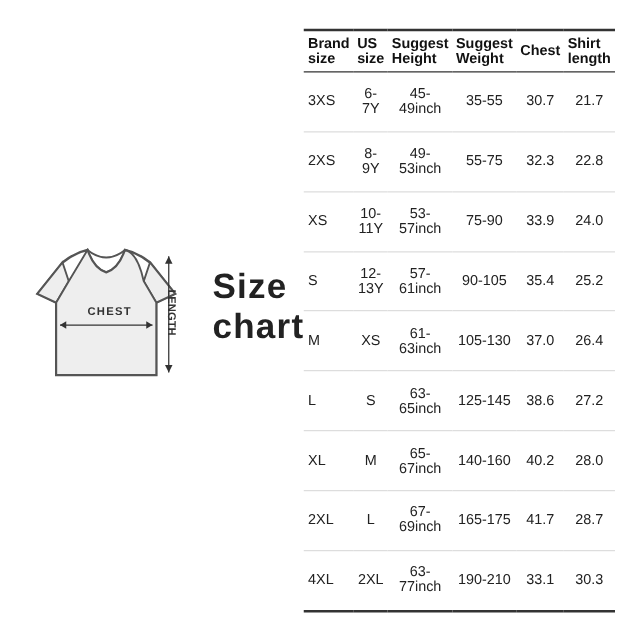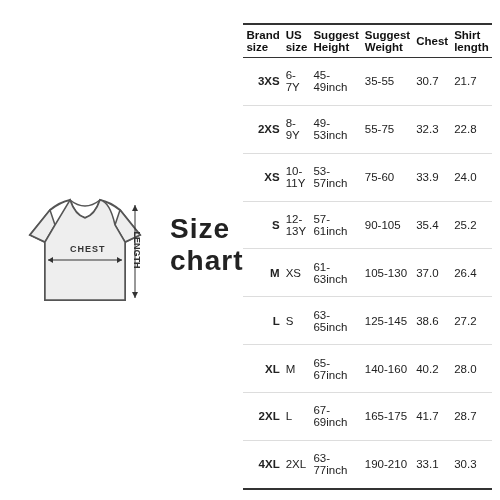--- a/index.html
+++ b/index.html
@@ -52,26 +52,27 @@
       border-bottom: 1px solid #333;
       padding: 4px 3px;
       text-align: left;
       color: #111;
     }
     thead tr th:first-child {
       text-align: left;
     }
     tbody tr td {
       padding: 4px 3px;
+      text-align: center;
       color: #222;
       border-bottom: 1px solid #ddd;
     }
     tbody tr td:first-child {
-      text-align: right;
-      font-weight: bold;
+      text-align: left;
+      font-weight: normal;
     }
     tbody tr:last-child td {
       border-bottom: 2px solid #333;
     }
   </style>
 </head>
 <body>
 
 <div class="container">
   <div class="top-section">
@@ -131,21 +132,21 @@
           <td>8-9Y</td>
           <td>49-53inch</td>
           <td>55-75</td>
           <td>32.3</td>
           <td>22.8</td>
         </tr>
         <tr>
           <td>XS</td>
           <td>10-11Y</td>
           <td>53-57inch</td>
-          <td>75-60</td>
+          <td>75-90</td>
           <td>33.9</td>
           <td>24.0</td>
         </tr>
         <tr>
           <td>S</td>
           <td>12-13Y</td>
           <td>57-61inch</td>
           <td>90-105</td>
           <td>35.4</td>
           <td>25.2</td>

